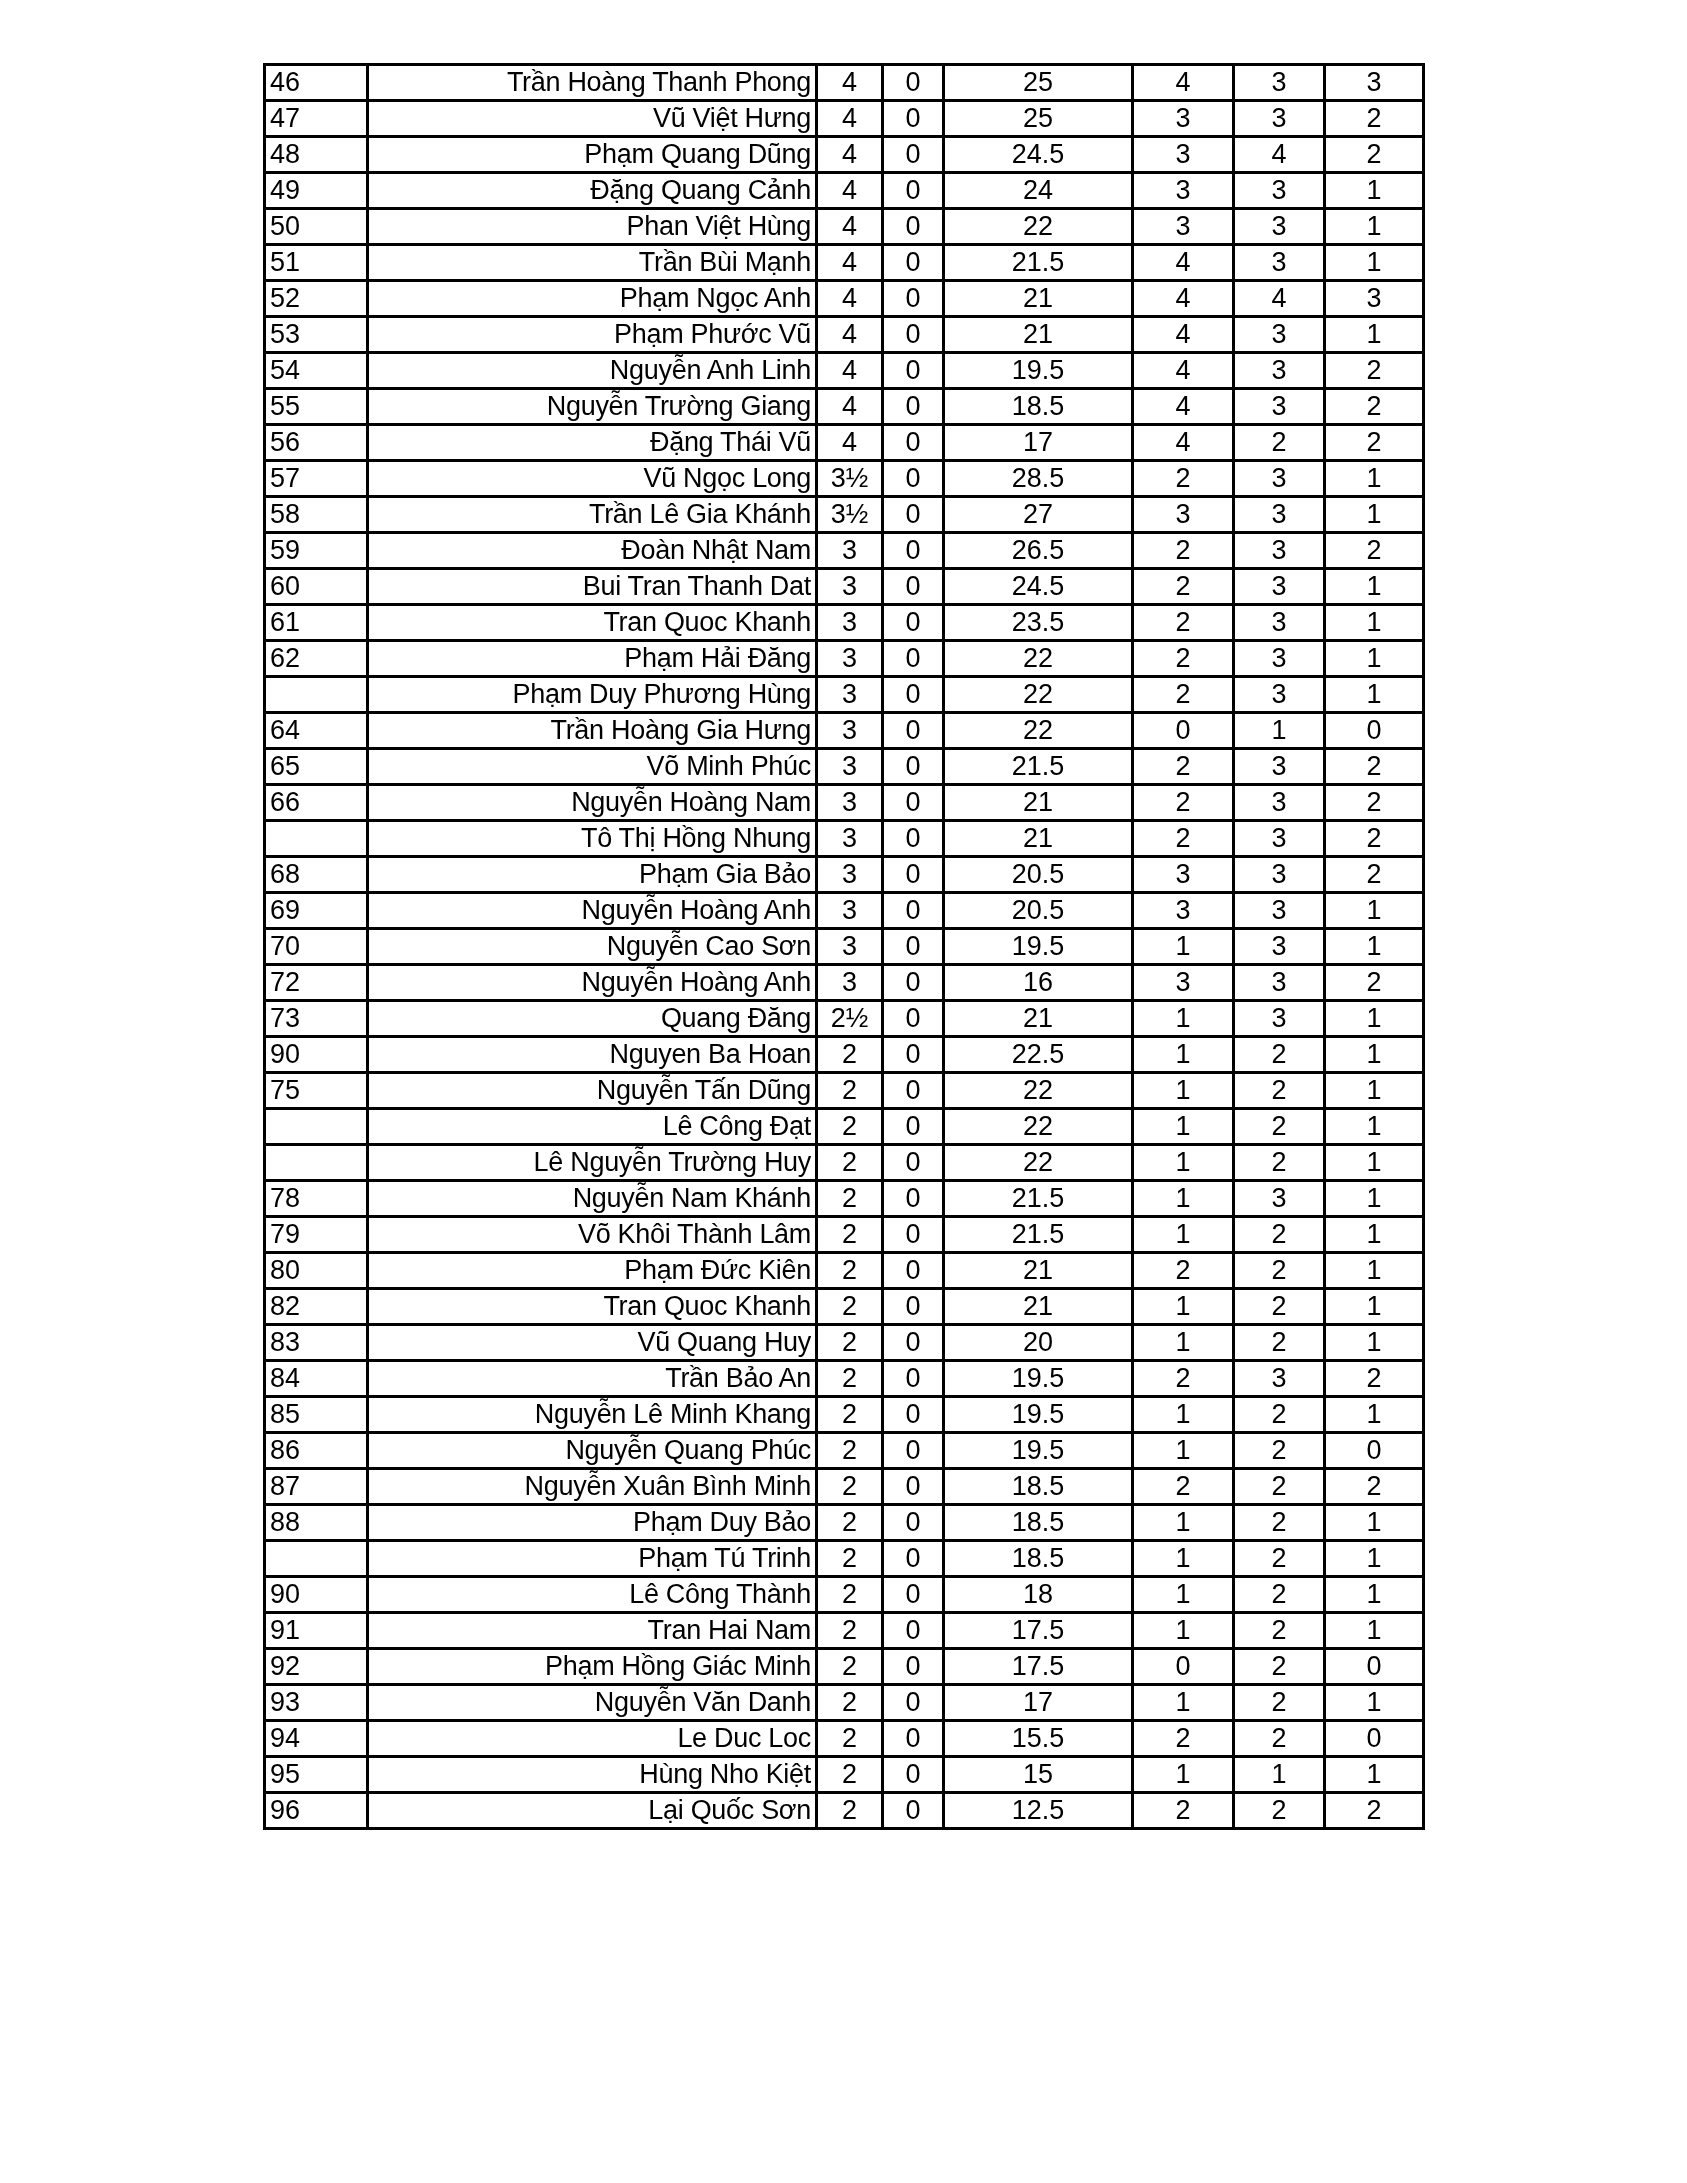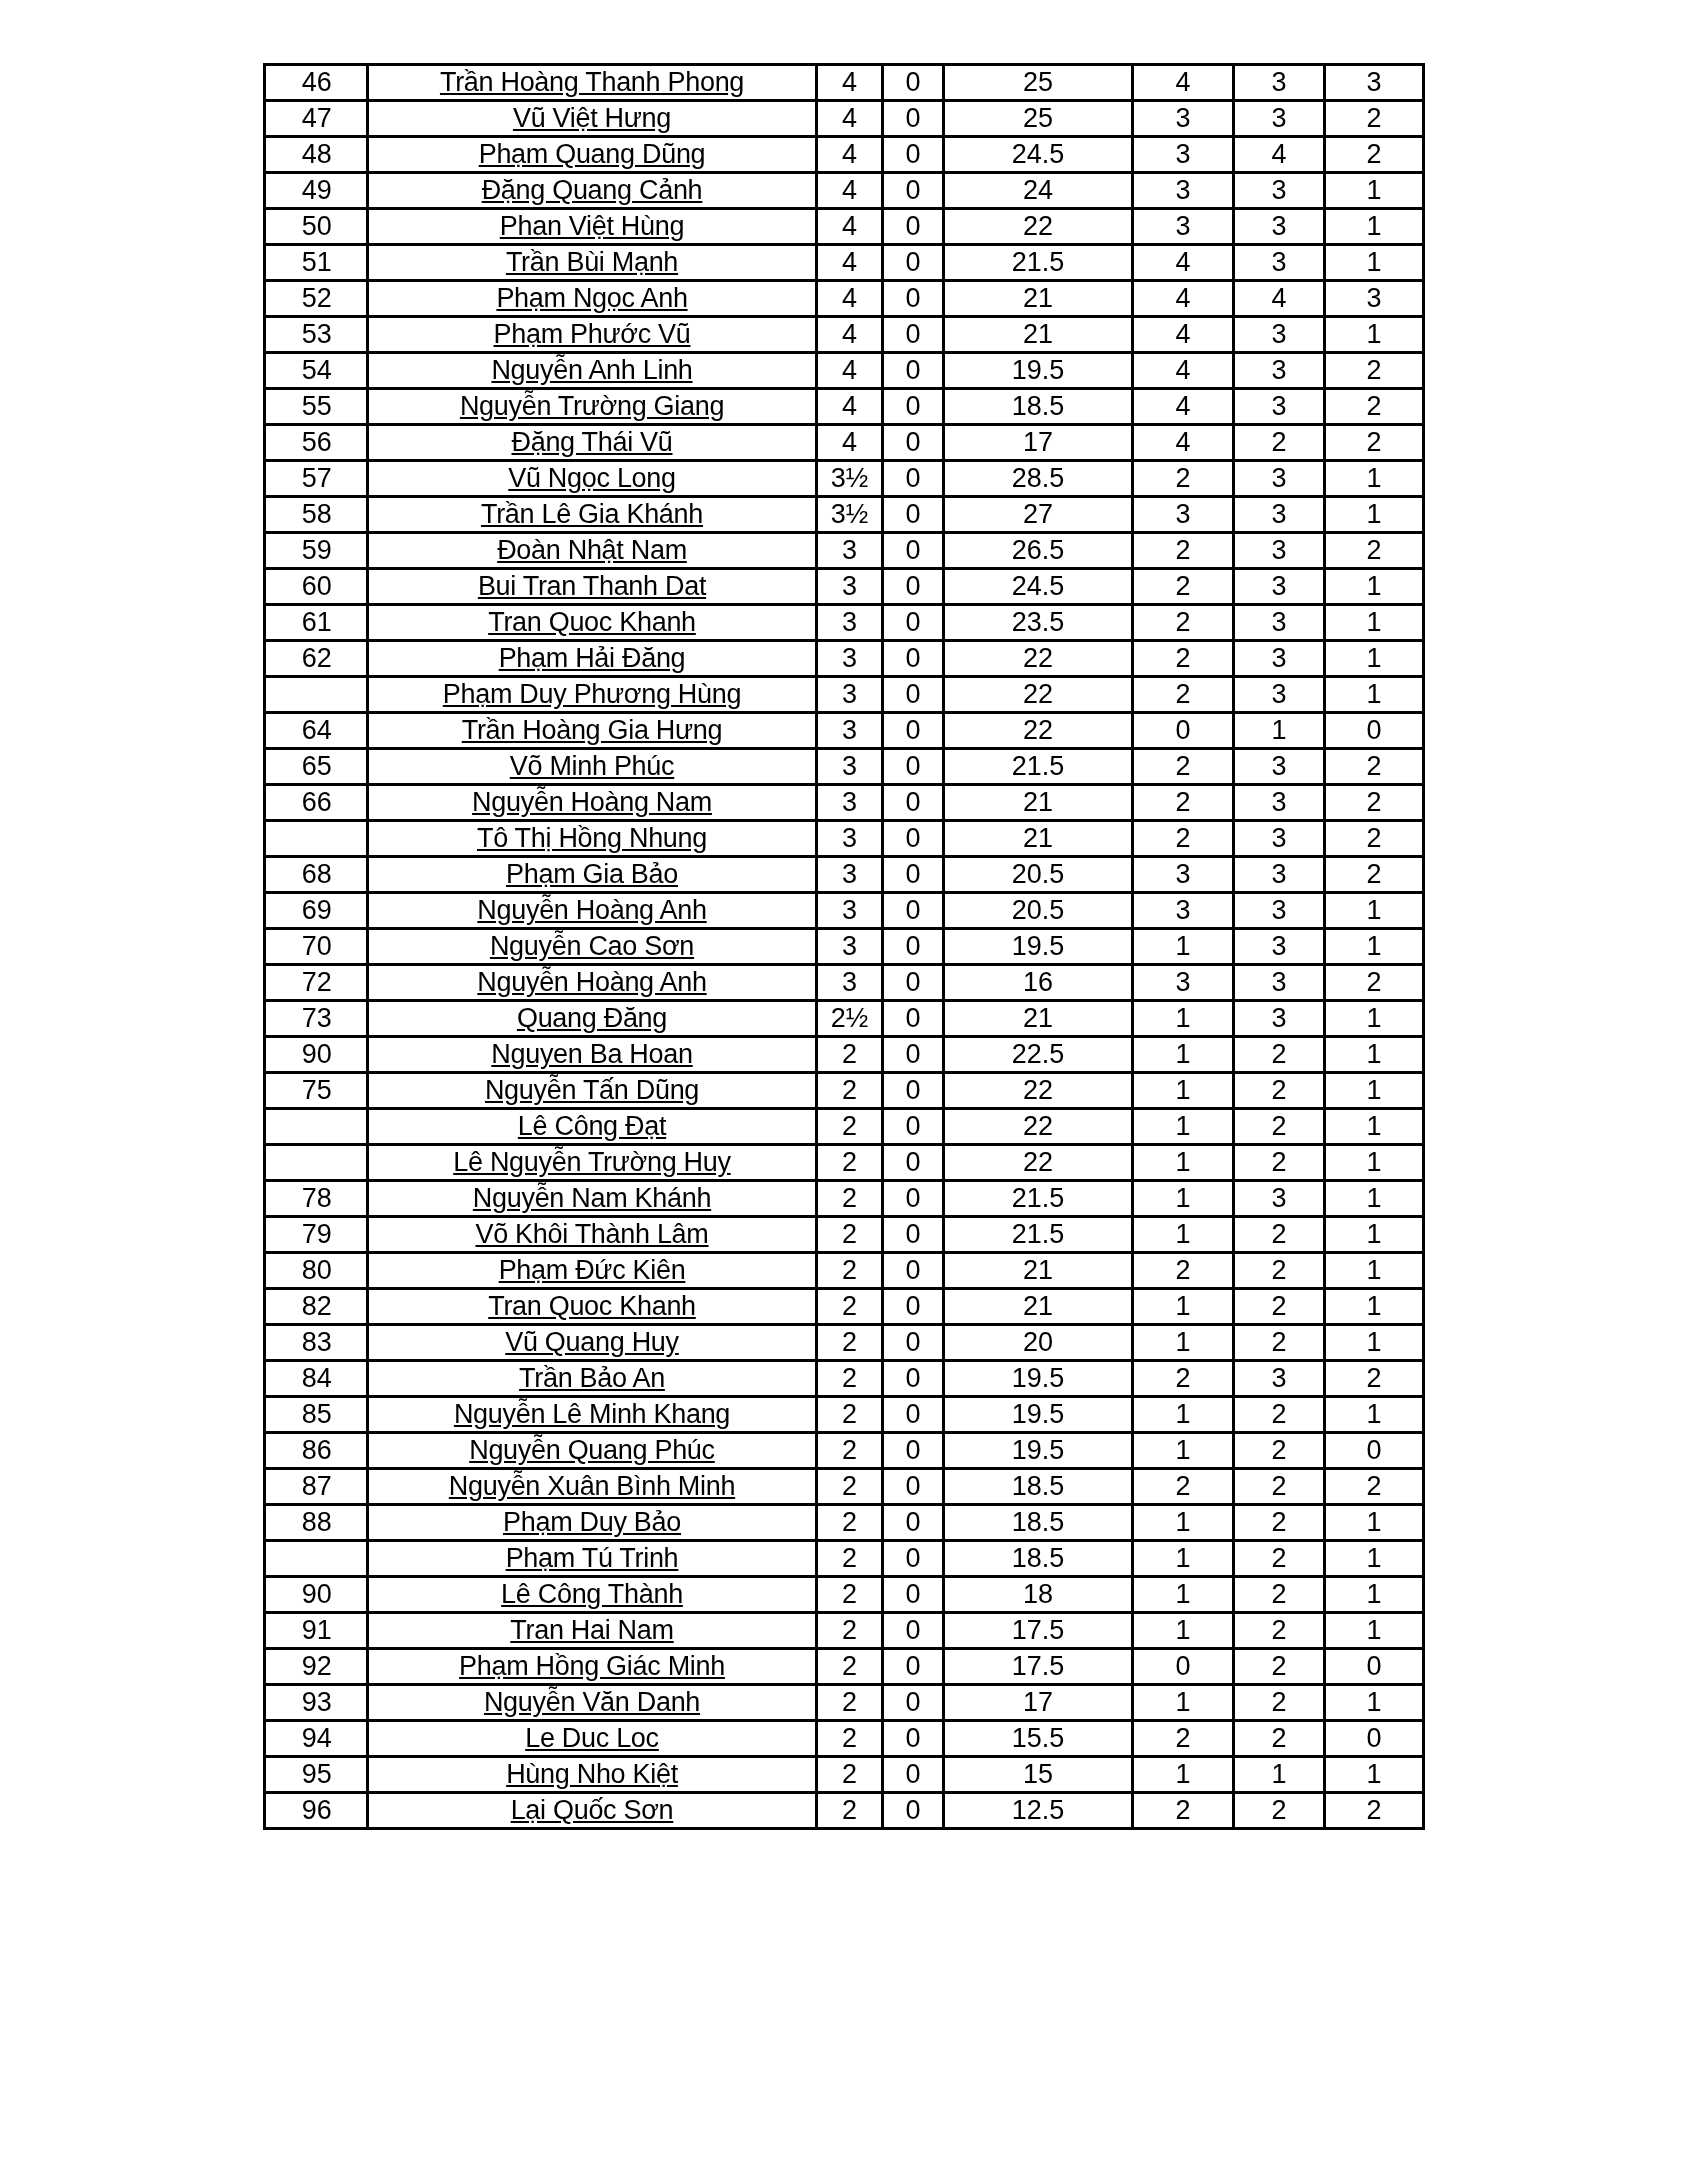--- a/index.html
+++ b/index.html
@@ -16,22 +16,22 @@
     white-space: nowrap; overflow: hidden;
   }
   #standings col.c-rank { width: 103px; }
   #standings col.c-name { width: 449px; }
   #standings col.c-score { width: 66px; }
   #standings col.c-a { width: 61px; }
   #standings col.c-b { width: 189px; }
   #standings col.c-c { width: 101px; }
   #standings col.c-d { width: 91px; }
   #standings col.c-e { width: 99px; }
-  td.rank { text-align: center; padding-right: 2.6px !important; }
-  td.name { text-align: center; padding-left: 4px !important; letter-spacing: -0.3px; text-decoration: underline; }
+  td.rank { text-align: left; padding-right: 2.6px !important; }
+  td.name { text-align: right; padding-left: 4px !important; letter-spacing: -0.3px; }
   td.num { text-align: center; }
 </style>
 </head>
 <body>
 
 <table id="standings">
   <colgroup>
     <col class="c-rank">
       <col class="c-name">
       <col class="c-score">

